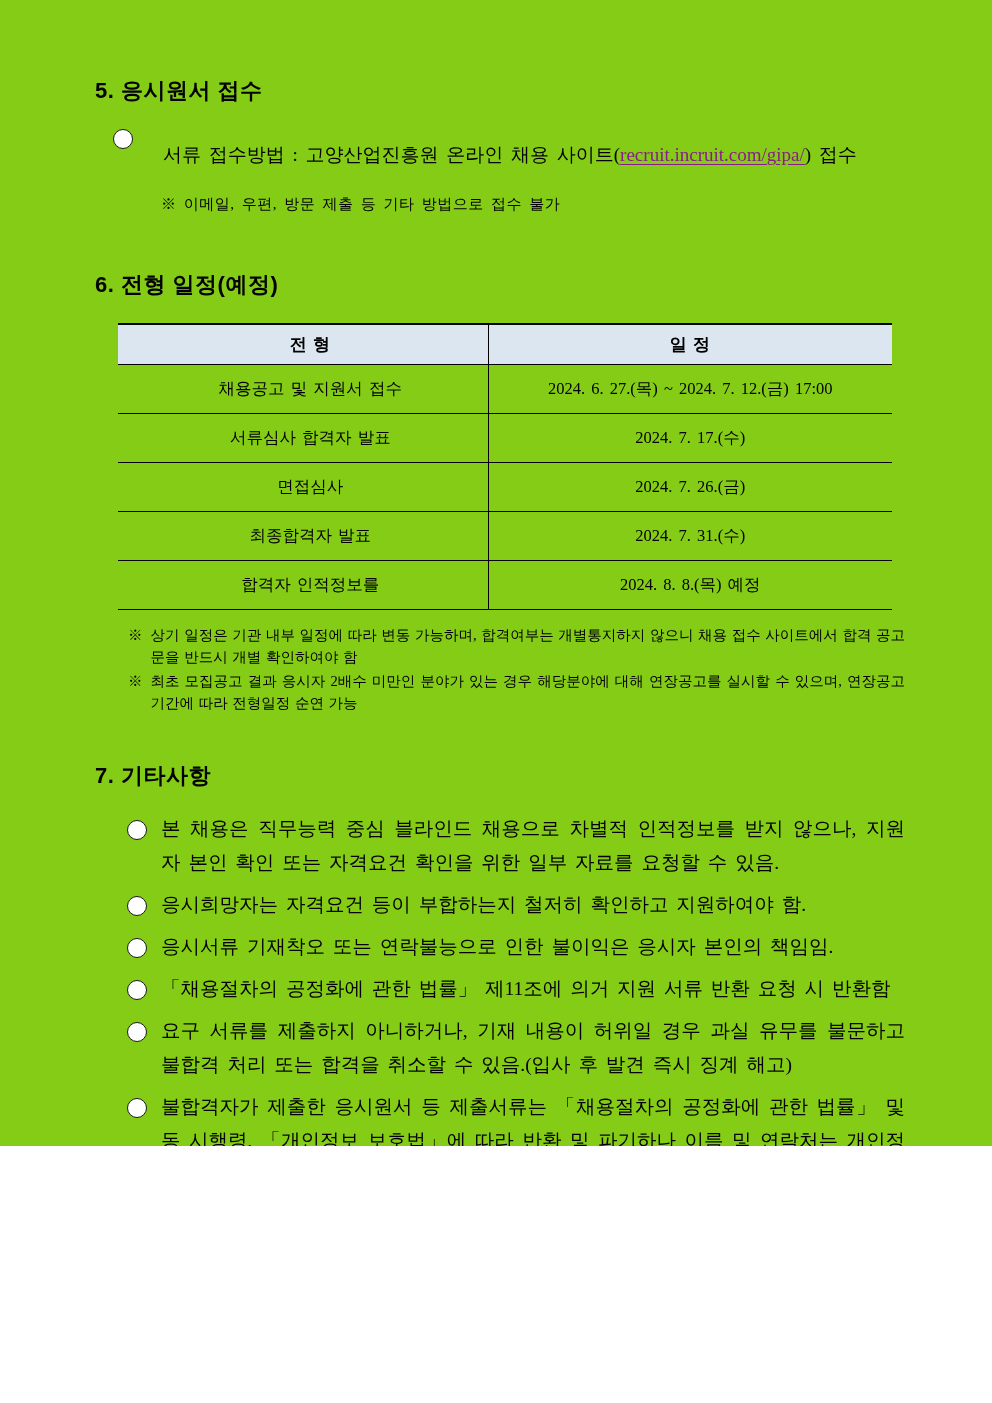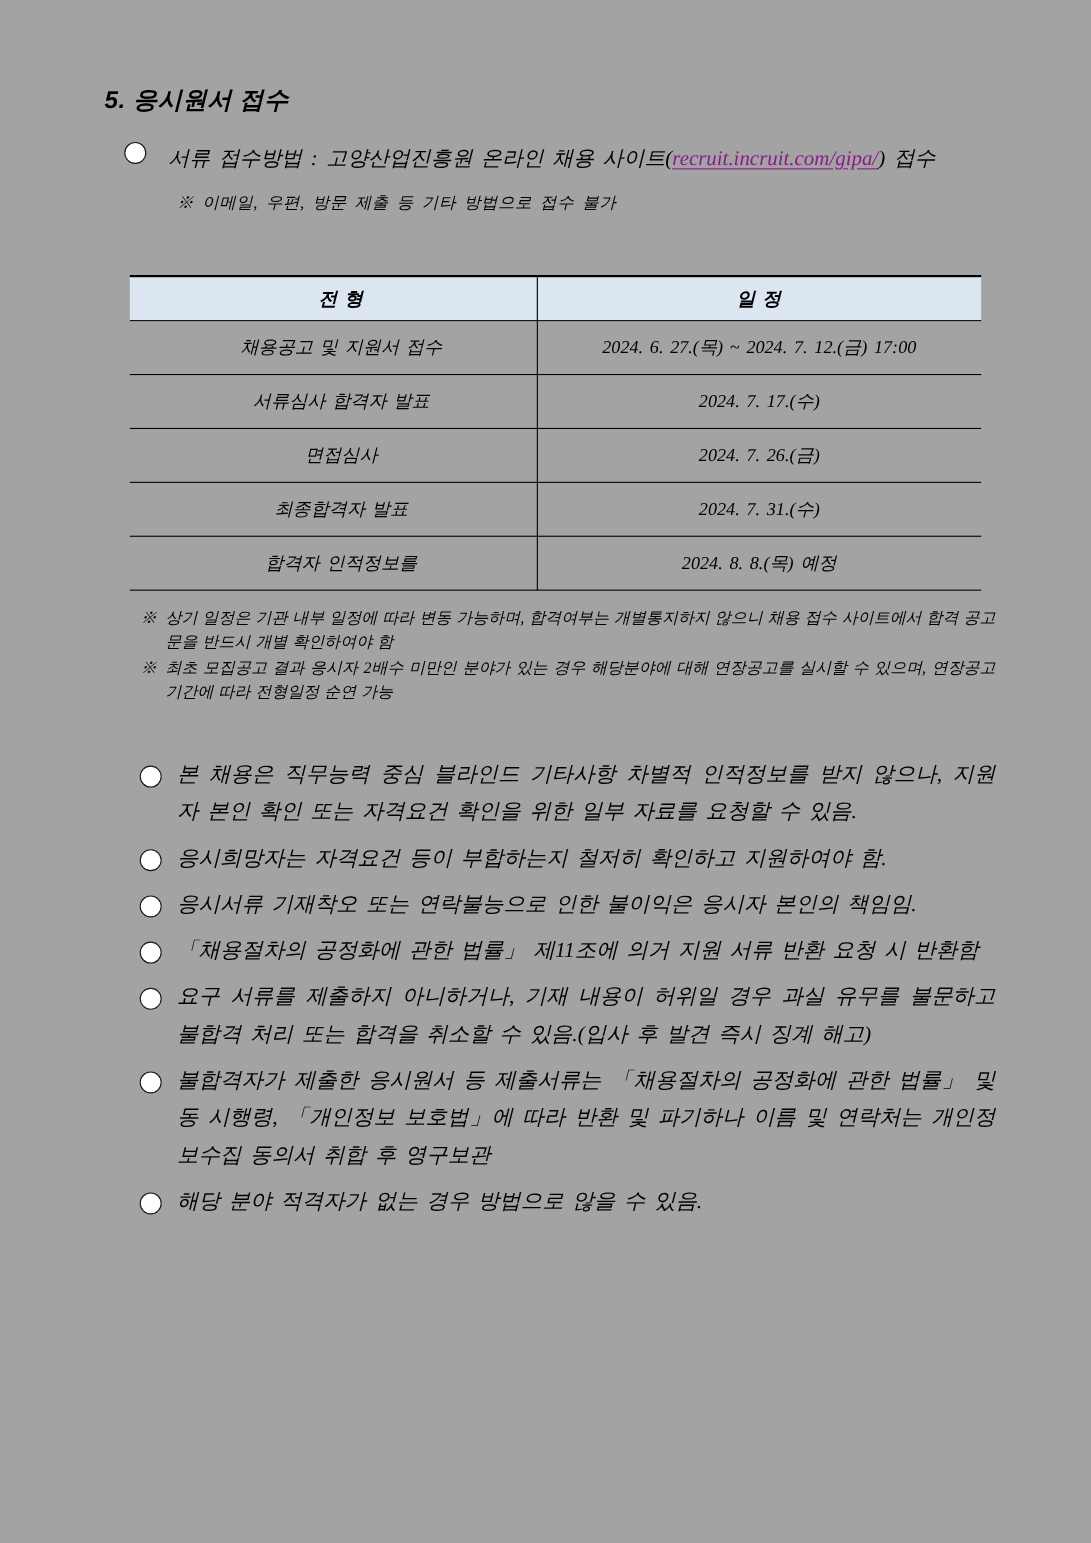--- a/index.html
+++ b/index.html
@@ -1,23 +1,22 @@
 <!DOCTYPE html>
 <html lang="ko"><head>
 <meta charset="utf-8">
 <style>
   html,body{margin:0;padding:0;background:#ffffff;}
   .page{
     position:relative;
-    width:992px;height:1403px;
-    background:#a3a3a3;
+    width:992px;height:1146px;
+    background:#84cc16;
     color:#000;
     font-family:"Liberation Serif","DejaVu Serif",serif;
     overflow:hidden;
-    font-style:italic;
   }
   .content{position:absolute;left:95px;top:76px;right:87px;}
 
   .sec-title{
     font-family:"Liberation Sans","DejaVu Sans",sans-serif;
     font-weight:bold;
     font-size:22px;
     letter-spacing:.5px;
     margin:0;
     color:#000;
@@ -32,21 +31,21 @@
     margin:6px 14px 0 0;
   }
 
   
   .s5-bullet{
     display:flex;
     margin:17px 0 0 18px;
     font-size:19px;line-height:31px;
     word-spacing:3px;
   }
-  .s5-bullet p{margin:6px;}
+  .s5-bullet p{margin:16px;}
   .link{color:#8a1b8c;text-decoration:underline;text-underline-offset:3px;cursor:pointer;}
   .s5-note{
     margin:9px 0 0 66px;
     font-size:15px;letter-spacing:.5px;word-spacing:3px;
   }
 
   
   .sec6{margin-top:56px;}
   table.schedule{
     border-collapse:collapse;table-layout:fixed;
@@ -103,20 +102,21 @@
     <section class="sec5">
       <h2 class="sec-title">5. 응시원서 접수</h2>
       <div class="s5-bullet">
         <span class="circle"></span>
         <p><span>서류 접수방법 : 고양산업진흥원 온라인 채용 사이트(</span><span class="link">recruit.incruit.com/gipa/</span><span>) 접수</span></p>
       </div>
       <p class="s5-note"><span>※</span>&nbsp;<span>이메일, 우편, 방문 제출 등 기타 방법으로 접수 불가</span></p>
     </section>
 
     <section class="sec6">
+      <h2 class="sec-title">6. 전형 일정(예정)</h2>
       <table class="schedule">
         <colgroup>
             <col class="c1">
             <col class="c2">
           </colgroup>
         <thead>
           <tr>
             <th>전  형</th>
             <th>일  정</th>
           </tr>
@@ -159,25 +159,26 @@
           </div>
 
           <div class="note-row">
             <span class="mark">※</span>
             <p class="ntext">최초 모집공고 결과 응시자 2배수 미만인 분야가 있는 경우 해당분야에 대해 연장공고를 실시할 수 있으며, 연장공고 기간에 따라 전형일정 순연 가능</p>
           </div>
         </div>
     </section>
 
     <section class="sec7">
+      <h2 class="sec-title">7. 기타사항</h2>
       <div class="s7-list">
 
           <div class="s7-bullet">
             <span class="circle"></span>
-            <p>본 채용은 직무능력 중심 블라인드 기타사항 차별적 인적정보를 받지 않으나, 지원자 본인 확인 또는 자격요건 확인을 위한 일부 자료를 요청할 수 있음.</p>
+            <p>본 채용은 직무능력 중심 블라인드 채용으로 차별적 인적정보를 받지 않으나, 지원자 본인 확인 또는 자격요건 확인을 위한 일부 자료를 요청할 수 있음.</p>
           </div>
 
           <div class="s7-bullet">
             <span class="circle"></span>
             <p>응시희망자는 자격요건 등이 부합하는지 철저히 확인하고 지원하여야 함.</p>
           </div>
 
 
           <div class="s7-bullet">
             <span class="circle"></span>

